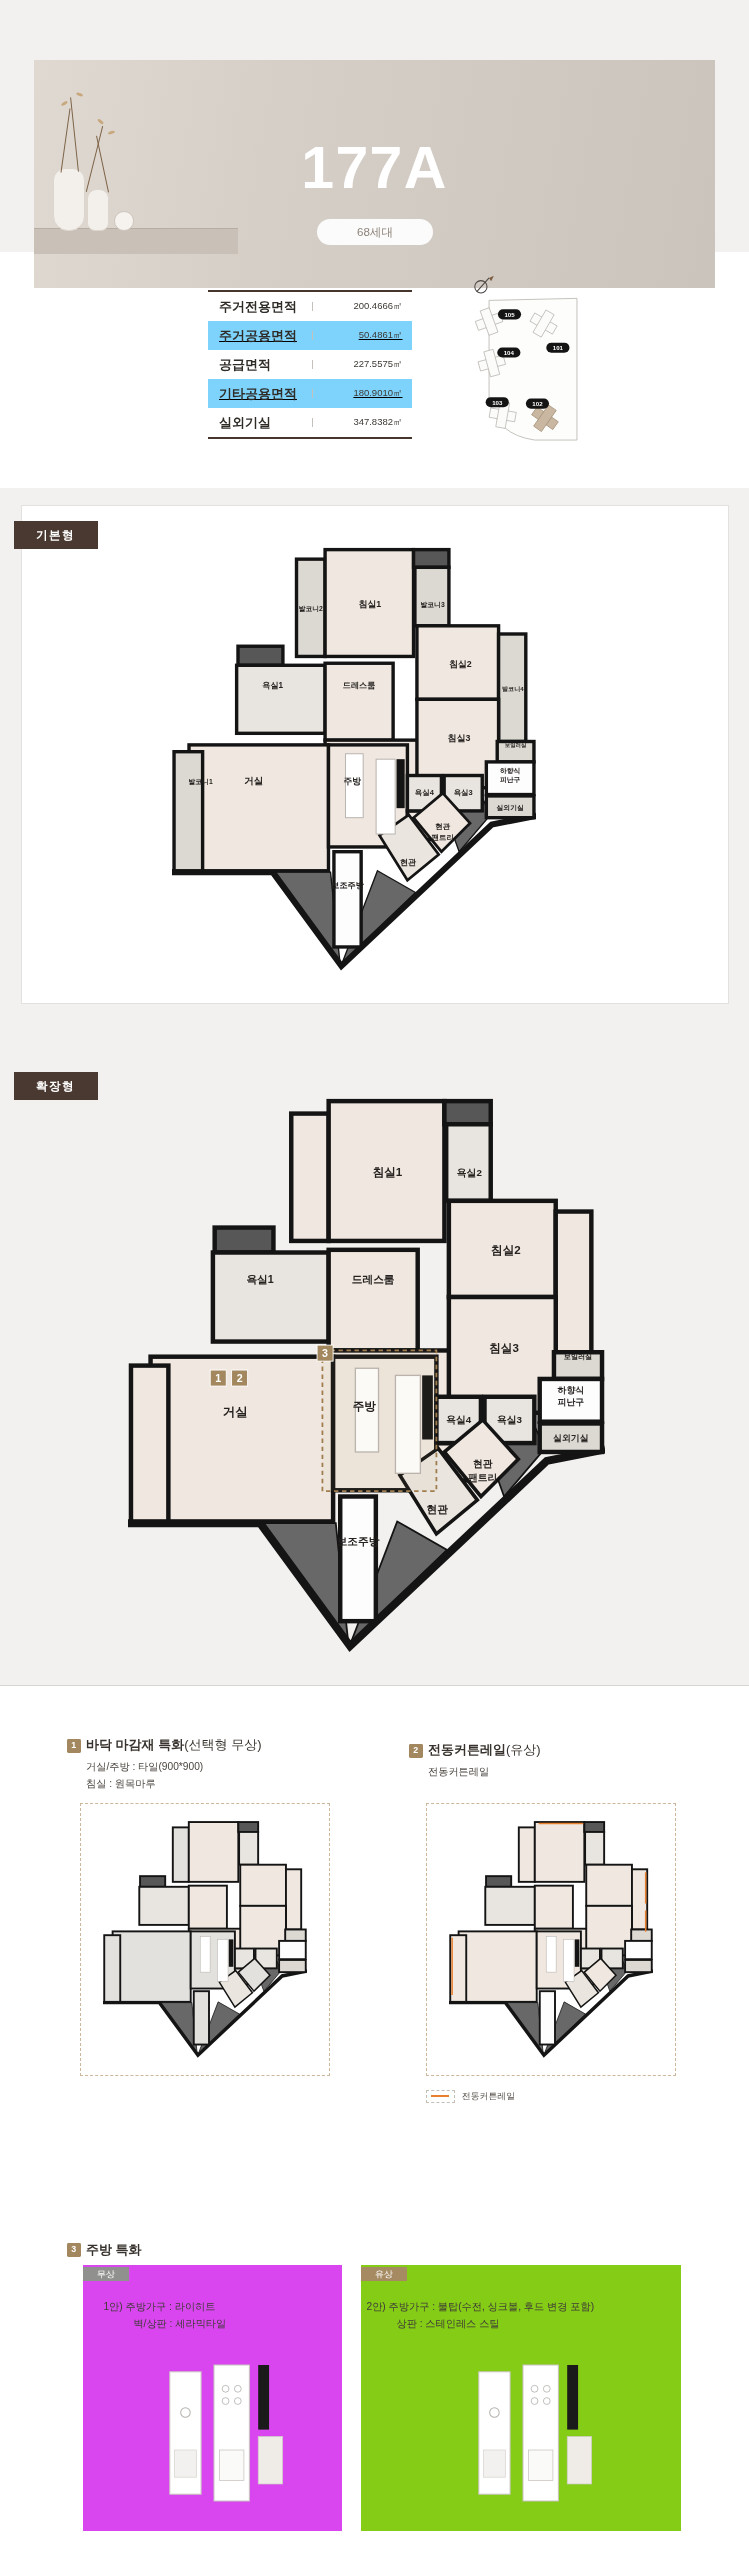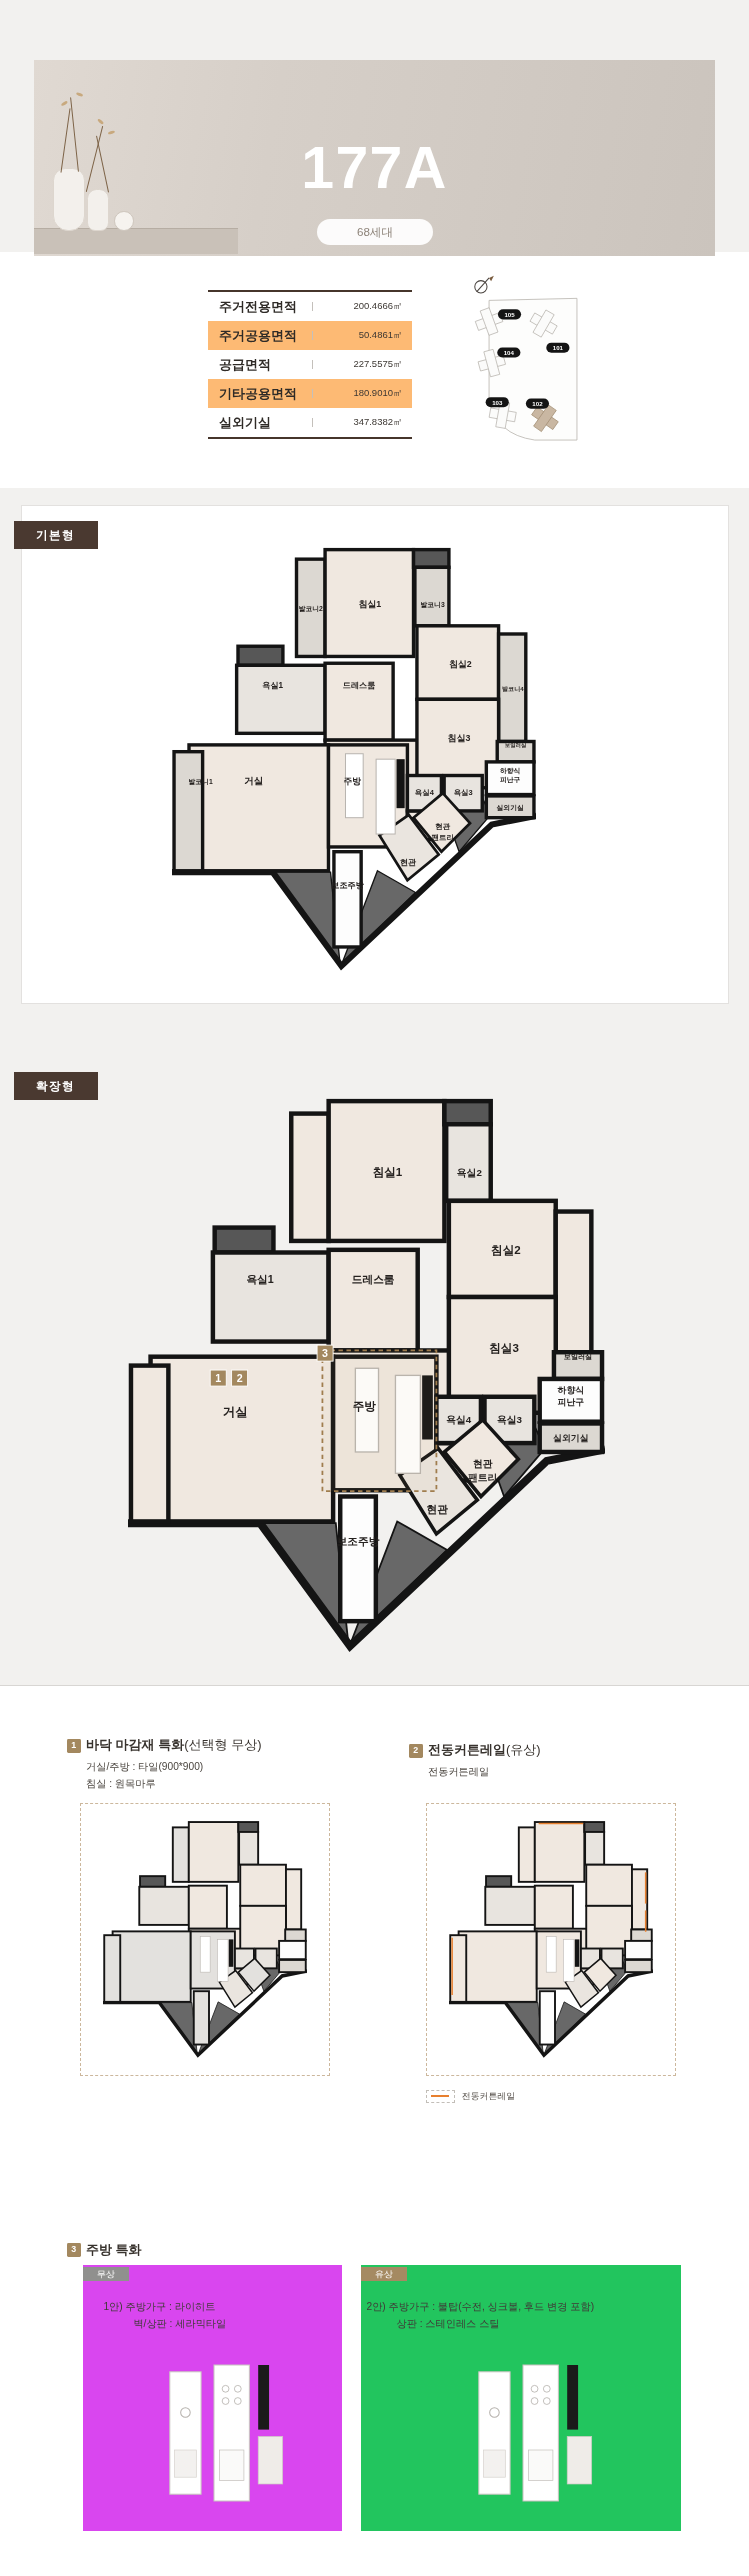--- a/index.html
+++ b/index.html
@@ -1,36 +1,36 @@
 <!DOCTYPE html>
 <html style="font-size:11px"><head>
 <meta charset="utf-8">
 <style>
   html,body{margin:0;padding:0;}
   body{background:#e9e8e6;font-family:"Liberation Sans","DejaVu Sans",sans-serif;}
   #page{position:relative;width:749px;height:2576px;background:#f2f1ef;margin:0 auto;overflow:hidden;}
   .abs{position:absolute;}
 
   
-  #hero{left:34px;top:60px;width:681px;height:196px;background:linear-gradient(100deg,#e0d9d2 0%,#d6cfc8 35%,#cbc4bd 100%);overflow:hidden;}
+  #hero{left:34px;top:60px;width:681px;height:228px;background:linear-gradient(100deg,#e0d9d2 0%,#d6cfc8 35%,#cbc4bd 100%);overflow:hidden;}
   #hero-title{left:0;top:79px;width:681px;text-align:center;color:#ffffff;font-size:59px;font-weight:800;letter-spacing:1.4px;line-height:1;}
   #hero-badge{left:283px;top:159px;width:116px;height:26px;background:rgba(255,255,255,0.92);border-radius:13px;text-align:center;line-height:26px;font-size:11.6px;color:#8d8379;}
   .vase{background:#f3f0ec;border:0.7px solid #ddd6ce;}
   .stem{position:absolute;width:1.4px;background:#7d6347;border-radius:1.4px;}
   .leaf{position:absolute;width:6.8px;height:3.4px;background:#c8a97e;border-radius:50%;}
   #hero-shelf{left:0;top:168px;width:204px;height:24.5px;background:#c9c1b8;border-top:1.4px solid #b6ada3;}
 
   
   #band-top{left:0;top:252px;width:749px;height:236px;background:#ffffff;}
   #band-bottom{left:0;top:1685px;width:749px;height:891px;background:#ffffff;border-top:0.7px solid #d8d6d3;}
 
   
   #area-table{left:208px;top:290px;width:204px;border-top:2.7px solid #46352b;border-bottom:2.7px solid #46352b;background:#fff;}
   .tr{display:flex;align-items:center;height:29px;}
-  .tr.alt{background:#fdba74;}
+  .tr.alt{background:#7dd3fc;text-decoration:underline;}
   .tbl-label{width:83px;margin-left:11px;font-size:13px;font-weight:700;color:#2f2b27;text-align:justify;text-align-last:justify;}
   .tbl-div{width:0.7px;height:9.5px;background:#c4c0bb;margin:0 6.8px 0 9.5px;}
   .tbl-value{flex:1;text-align:right;padding-right:9.5px;font-size:9.5px;color:#3d3833;}
 
   
   .sec-label{width:84px;height:28px;background:#4a3930;color:#fff;font-size:11.6px;font-weight:600;text-align:center;line-height:28px;letter-spacing:1.4px;}
   #basic-box{left:21px;top:505px;width:706px;height:497px;background:#fff;border:0.7px solid #e3e1df;}
   #basic-label{left:13.6px;top:521px;}
   #expanded-label{left:13.6px;top:1072px;}
 
@@ -40,21 +40,21 @@
   .opt-title b{font-weight:800;}
   .opt-sub{font-size:10.2px;color:#4a453f;line-height:17px;}
   .mini-box{width:248px;height:271px;border:0.7px dashed #ccb79c;background:transparent;}
   #legend-icon{width:27px;height:11px;border:0.7px dashed #c2beb8;position:relative;}
   #legend-icon i{position:absolute;left:4.1px;top:4.1px;width:17.7px;height:2px;background:#e8802f;}
   #legend-text{font-size:8.9px;color:#57514b;line-height:12.3px;}
 
   
   .k-panel{height:266px;}
   #k-panel-free{left:83px;top:2265px;width:259px;background:#d946ef;}
-  #k-panel-paid{left:361px;top:2265px;width:320px;background:#22c55e;}
+  #k-panel-paid{left:361px;top:2265px;width:320px;background:#84cc16;}
   .k-tag{position:absolute;left:0;top:2px;width:46px;height:14.3px;color:#fff;font-size:8.9px;text-align:center;line-height:14.3px;}
   #tag-free{background:#90908e;}
   #tag-paid{background:#a58a62;}
   .k-lines{position:absolute;top:33px;font-size:10.2px;color:#3f3b37;line-height:17px;}
   .k-line2{margin-left:30px;}
 
   svg text{font-family:"Liberation Sans","DejaVu Sans",sans-serif;}
 </style>
 </head>
 <body>

